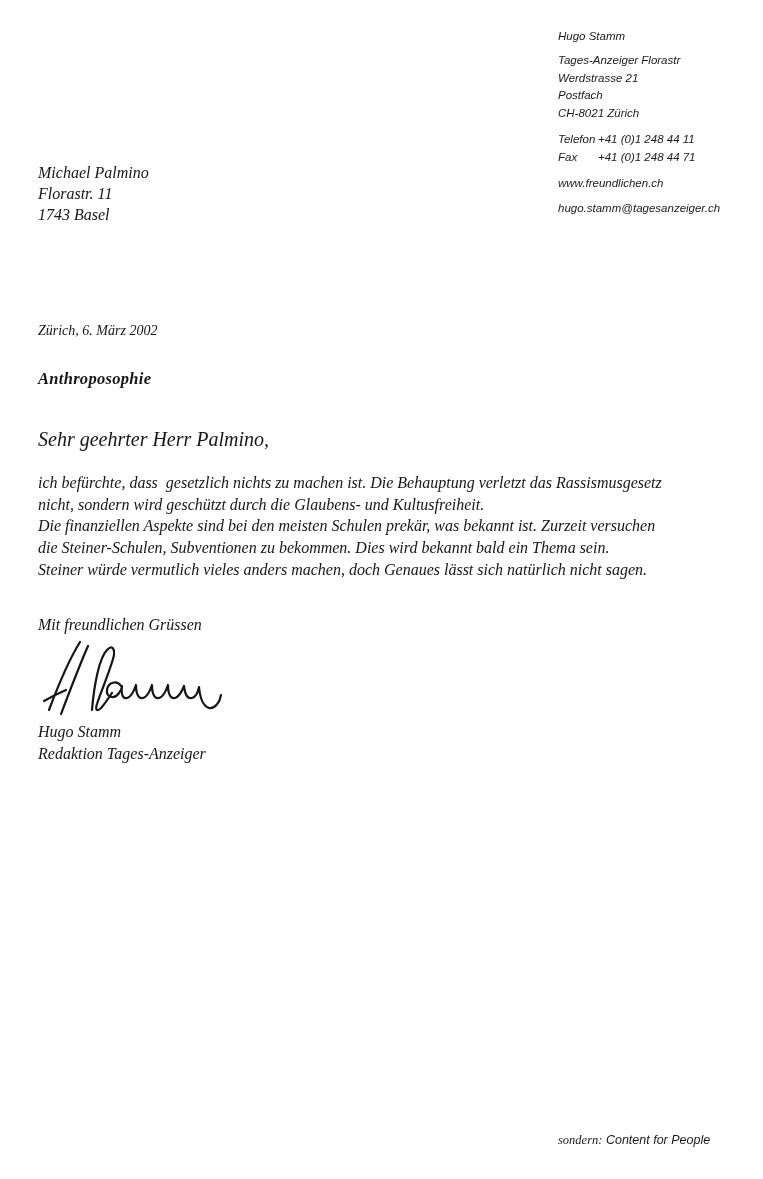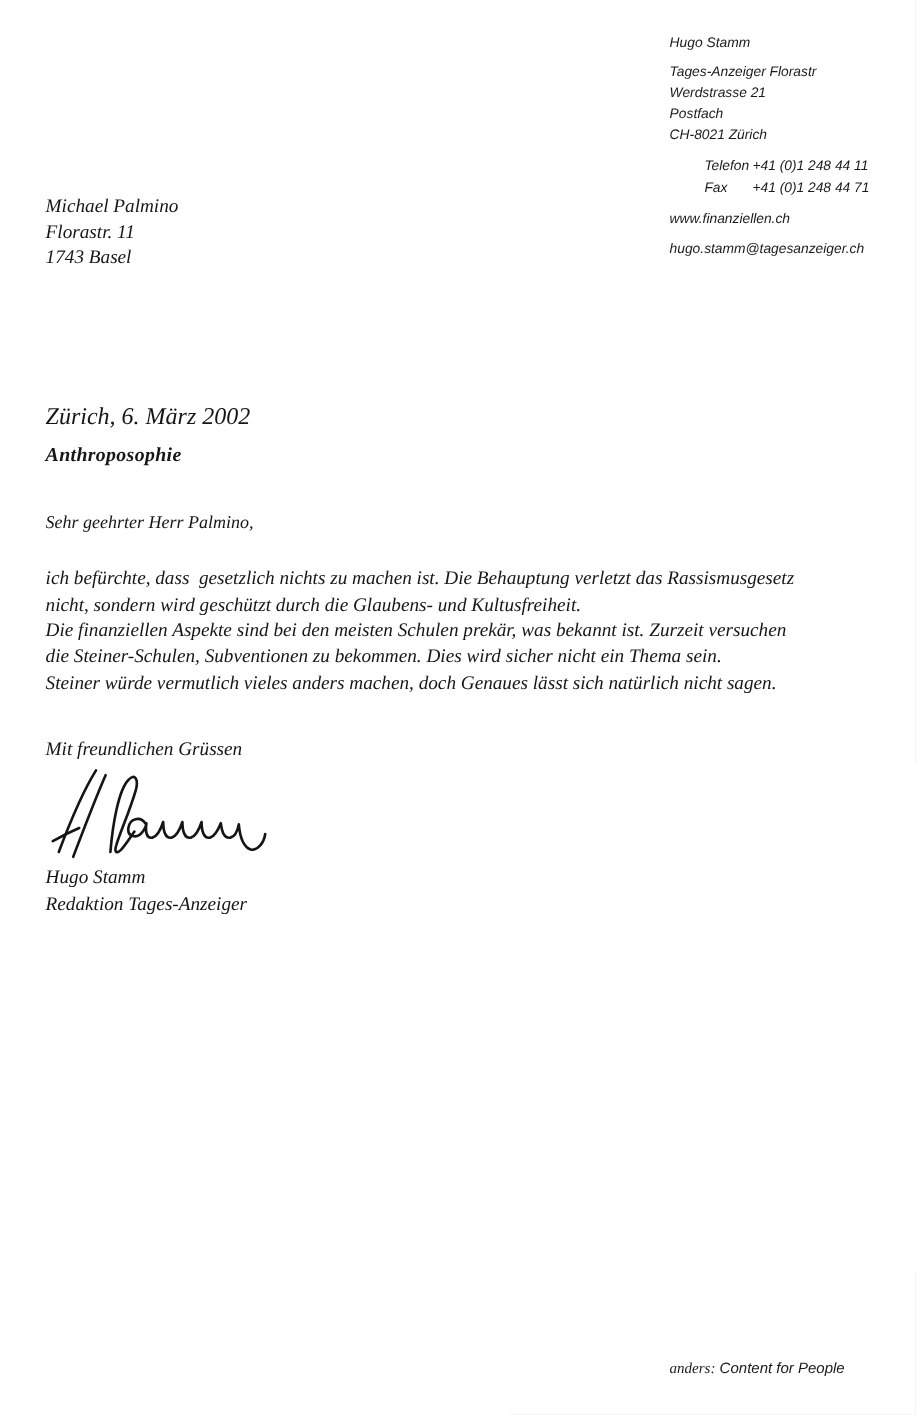--- a/index.html
+++ b/index.html
@@ -24,36 +24,36 @@
     left: 558px;
     top: 28px;
     width: 200px;
     font-family: "Liberation Sans", sans-serif;
     font-size: 11.5px;
     line-height: 17.5px;
     color: #1a1a1a;
   }
   .sender .grp-name     { position: absolute; left: 0; top: 0; }
   .sender .grp-address  { position: absolute; left: 0; top: 24px; }
-  .sender .grp-phone    { position: absolute; left: 0; top: 103px; margin-left: 29px; }
+  .sender .grp-phone    { position: absolute; left: 0; top: 103px; }
   .sender .grp-web      { position: absolute; left: 0; top: 147px; }
   .sender .grp-email    { position: absolute; left: 0; top: 172px; }
   .phone-row .lbl { display: inline-block; width: 40px; }
   
   .recipient {
     position: absolute;
     left: 38px;
     top: 162px;
     font-size: 16px;
     line-height: 21px;
   }
   
-  .dateline   { position: absolute; left: 38px; top: 336px; font-size: 20px; }
+  .dateline   { position: absolute; left: 38px; top: 323px; font-size: 14px; }
   .subject    { position: absolute; left: 38px; top: 369px; font-size: 16.5px; font-weight: bold; letter-spacing: 0.3px; }
-  .salutation { position: absolute; left: 38px; top: 428px; font-size: 15px; }
+  .salutation { position: absolute; left: 38px; top: 428px; font-size: 20px; }
   .bodytext   { position: absolute; left: 38px; top: 472px; font-size: 16px; line-height: 21.7px; }
   .bodytext .line { white-space: pre; }
   .closing    { position: absolute; left: 38px; top: 616px; font-size: 16px; }
   .signature  { position: absolute; left: 28px; top: 638px; width: 200px; height: 85px; }
   .signblock  { position: absolute; left: 38px; top: 721px; font-size: 16px; line-height: 21.7px; }
   
   .footer {
     position: absolute;
     left: 558px;
     top: 1133px;
@@ -77,56 +77,56 @@
       <div>CH-8021 Zürich</div>
     </div>
     <div class="grp-phone">
       <div class="phone-row">
         <span class="lbl">Telefon</span><span>+41 (0)1 248 44 11</span>
       </div>
       <div class="phone-row">
         <span class="lbl">Fax</span><span>+41 (0)1 248 44 71</span>
       </div>
     </div>
-    <div class="grp-web">www.finanziellen.ch</div>
+    <div class="grp-web">www.freundlichen.ch</div>
     <div class="grp-email">hugo.stamm@tagesanzeiger.ch</div>
   </div>
 
   <div class="recipient">
     <div>Michael Palmino</div>
     <div>Florastr. 11</div>
     <div>1743 Basel</div>
   </div>
 
   <div class="dateline">Zürich, 6. März 2002</div>
 
   <div class="subject">Anthroposophie</div>
 
   <div class="salutation">Sehr geehrter Herr Palmino,</div>
 
   <div class="bodytext">
     <div class="line">ich befürchte, dass  gesetzlich nichts zu machen ist. Die Behauptung verletzt das Rassismusgesetz</div>
     <div class="line">nicht, sondern wird geschützt durch die Glaubens- und Kultusfreiheit.</div>
     <div class="line">Die finanziellen Aspekte sind bei den meisten Schulen prekär, was bekannt ist. Zurzeit versuchen</div>
-    <div class="line">die Steiner-Schulen, Subventionen zu bekommen. Dies wird sicher nicht ein Thema sein.</div>
+    <div class="line">die Steiner-Schulen, Subventionen zu bekommen. Dies wird bekannt bald ein Thema sein.</div>
     <div class="line">Steiner würde vermutlich vieles anders machen, doch Genaues lässt sich natürlich nicht sagen.</div>
   </div>
 
   <div class="closing">Mit freundlichen Grüssen</div>
 
   <svg class="signature" viewBox="0 0 200 85" fill="none" stroke="#151515" stroke-width="2.2" stroke-linecap="round" stroke-linejoin="round">
     <path d="M21,72 C30,48 42,20 52,4"></path>
     <path d="M33,76 C41,55 52,26 60,8"></path>
     <path d="M16,63 C23,59 31,55 38,52"></path>
     <path d="M64,72 C66,48 71,20 79,12 C84,6 88,11 85,21 C80,38 72,56 69,66 C67,72 69,74 73,70 C76,67 80,61 84,55"></path>
     <path d="M93,48 C89,42 80,44 79,52 C78,59 86,62 91,55 C93,52 94,49 94,48 C93,55 94,61 99,60 C103,59 106,53 108,47 C108,55 110,61 115,60 C119,59 122,53 124,47 C124,55 126,61 131,60 C135,59 138,53 140,47 C140,55 142,61 147,60 C151,59 154,53 156,48 C157,56 159,61 164,60 C168,59 170,54 171,49 C172,60 175,68 181,70 C187,71 192,64 193,57"></path>
   </svg>
 
   <div class="signblock">
     <div>Hugo Stamm</div>
     <div>Redaktion Tages-Anzeiger</div>
   </div>
 
   <div class="footer">
-    <span class="brand">anders:</span><span class="tagline"> Content for People</span>
+    <span class="brand">sondern:</span><span class="tagline"> Content for People</span>
   </div>
 
 </div>
 
 </body></html>

